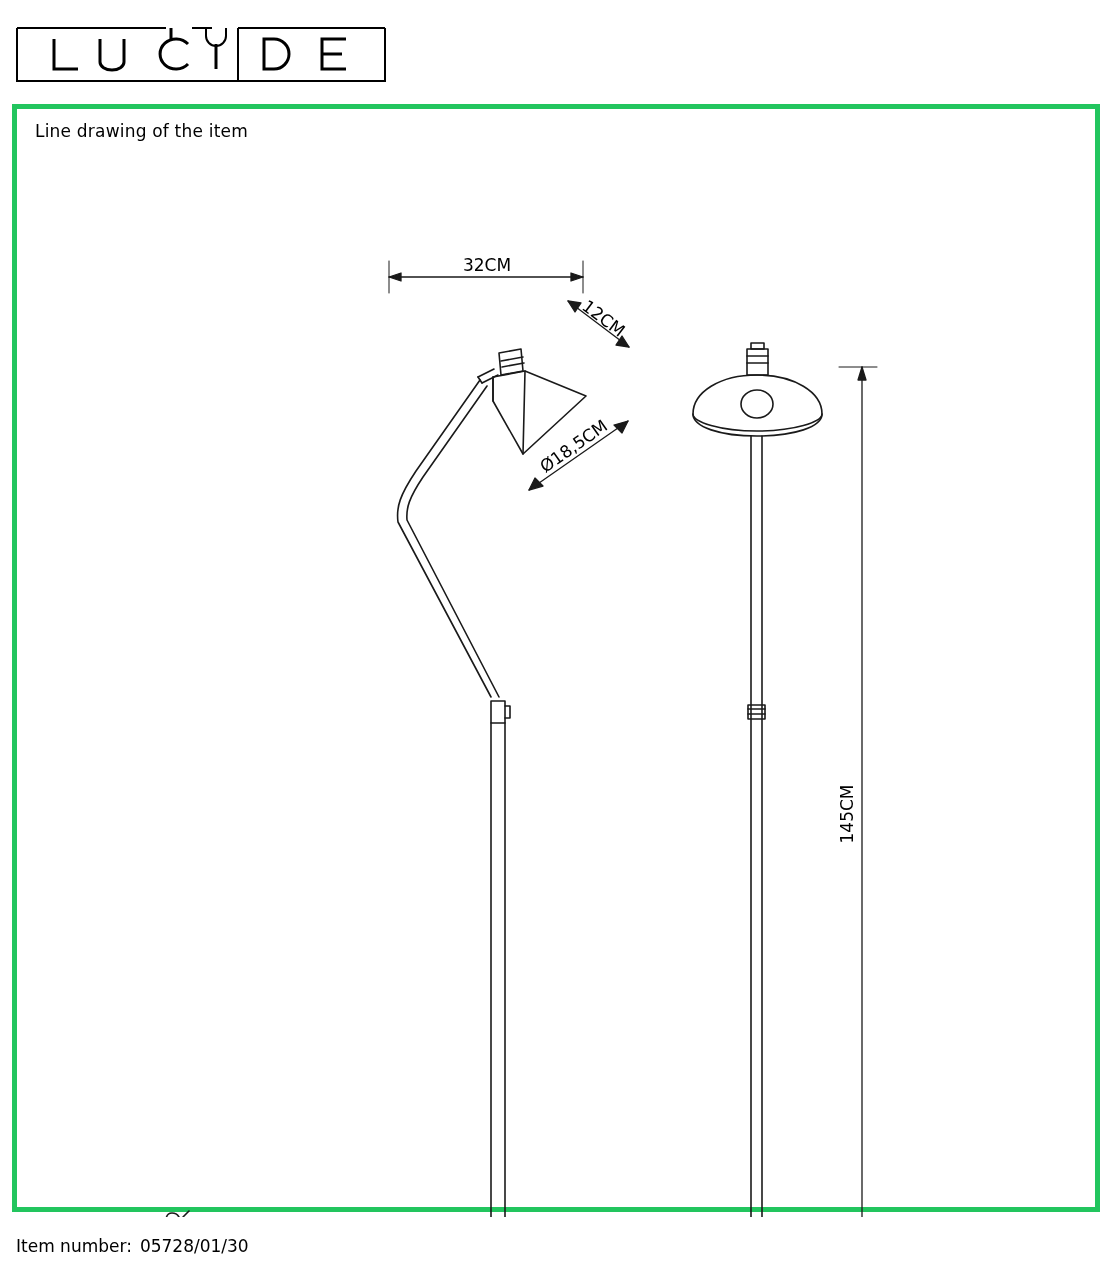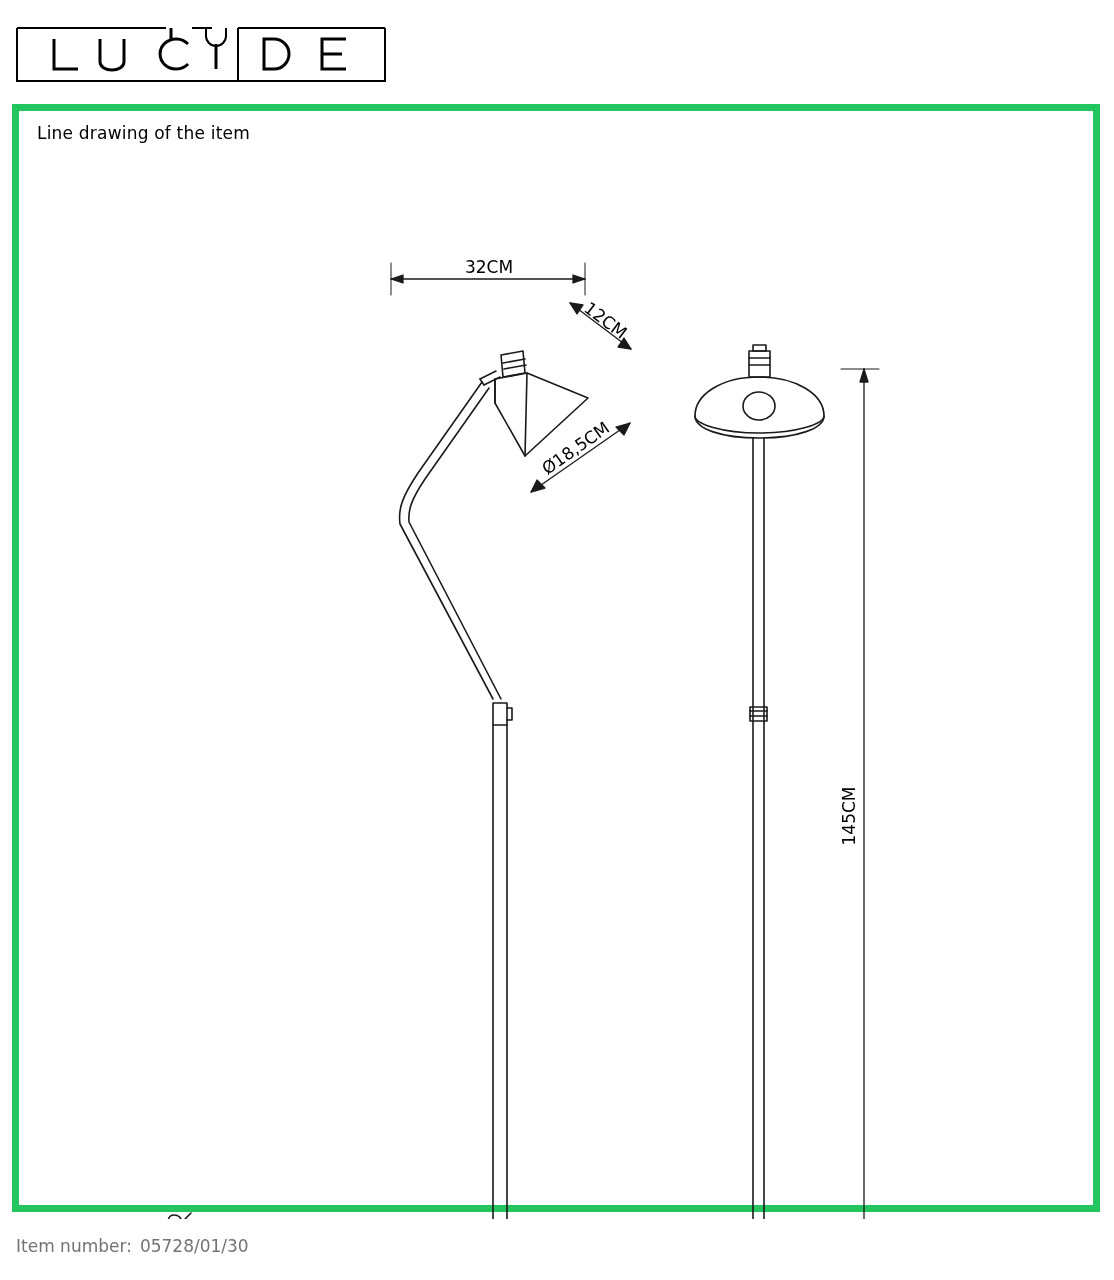--- a/index.html
+++ b/index.html
@@ -32,21 +32,21 @@
   }
   .logo-svg { display: block; }
 
   
   .frame {
     position: absolute;
     left: 12px;
     top: 104px;
     width: 1088px;
     height: 1108px;
-    border: 7px solid #22c55e;
+    border: 5px solid #22c55e;
     box-sizing: border-box;
     background: #ffffff;
   }
   .frame-title {
     position: absolute;
     left: 18px;
     top: 12px;
     font-size: 17px;
     letter-spacing: 0.2px;
     color: #000;
@@ -60,21 +60,21 @@
     width: 1088px;
     height: 1108px;
   }
 
   
   .footer {
     position: absolute;
     left: 16px;
     top: 1236px;
     font-size: 17px;
-    color: #737373;
+    color: #000000;
     white-space: nowrap;
   }
   .footer .label { }
   .footer .value { margin-left: 8px; }
 
   
   text {
     font-family: "DejaVu Sans", sans-serif;
     fill: #000;
   }

